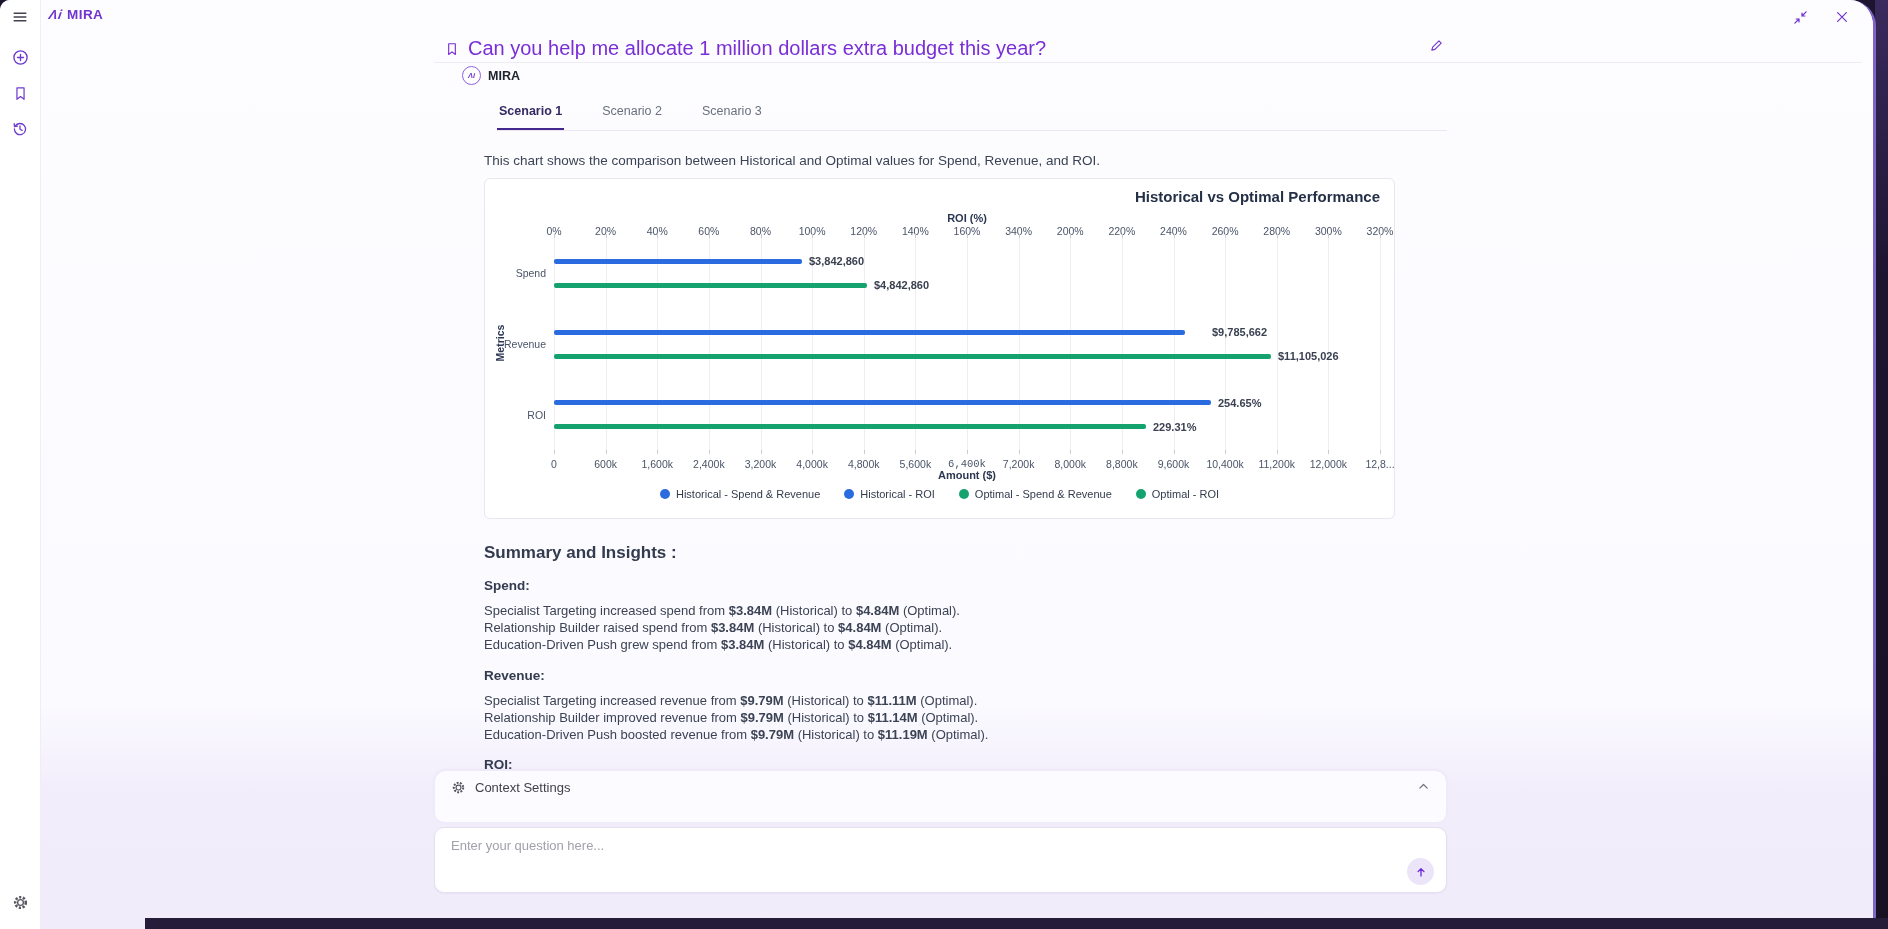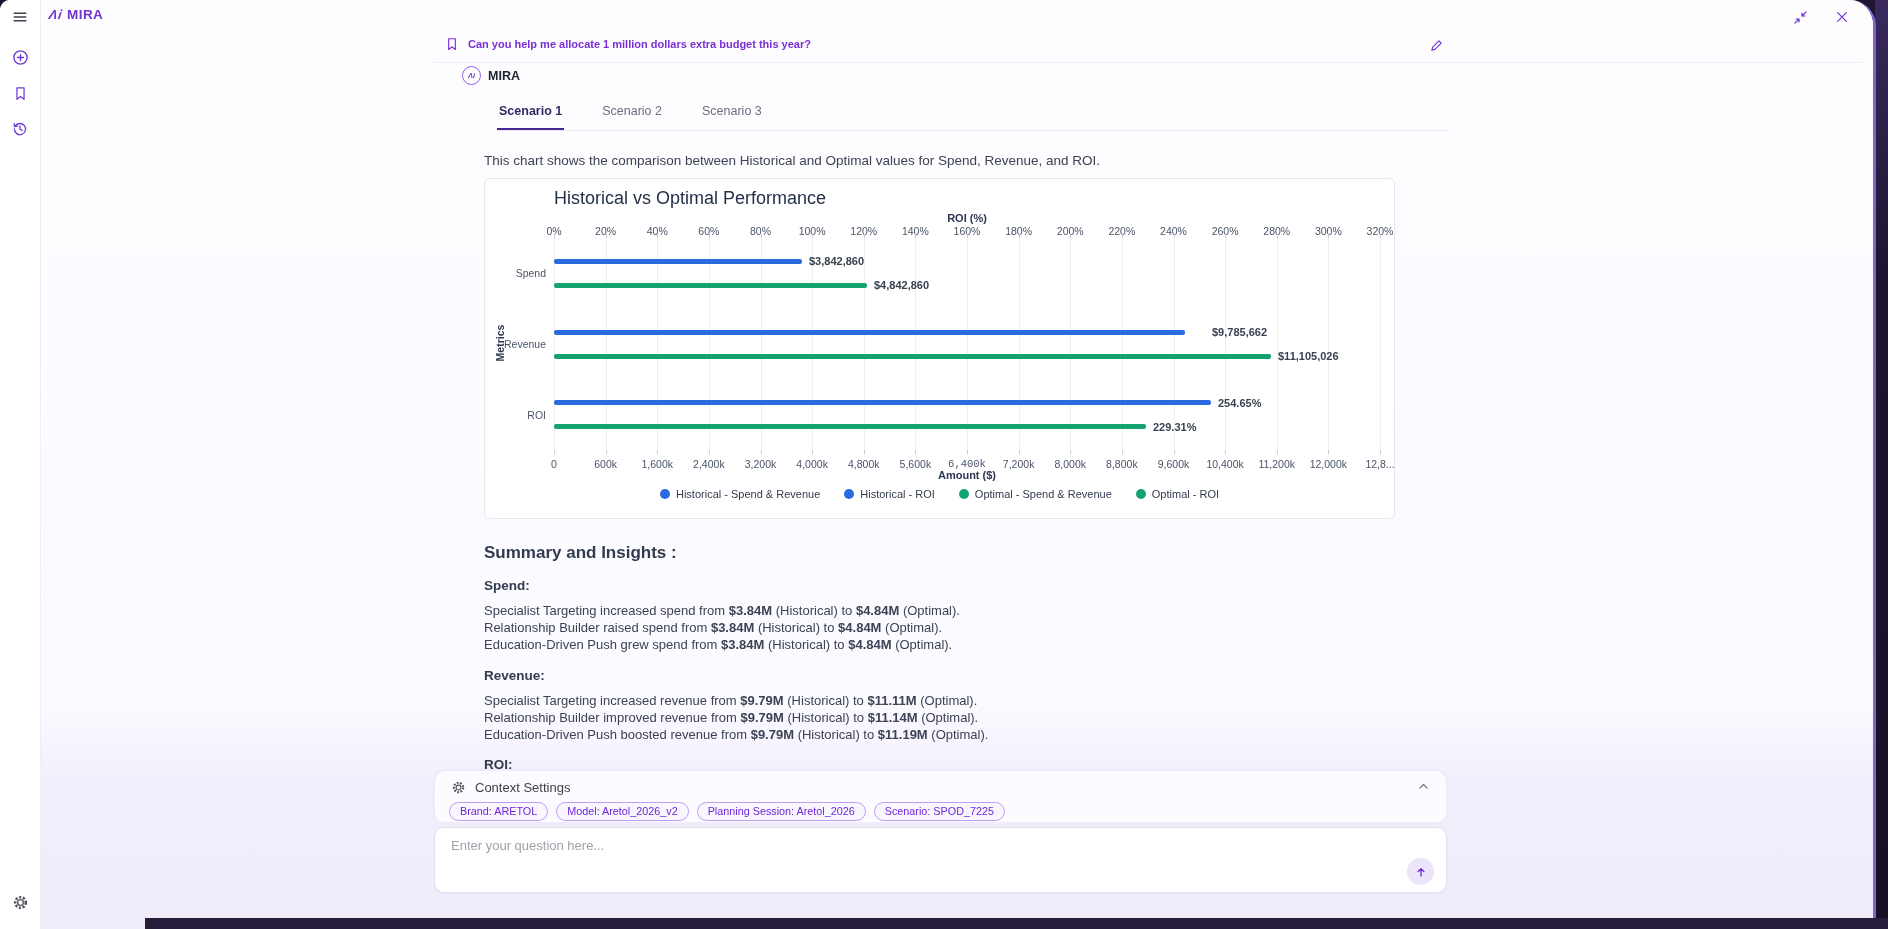--- a/index.html
+++ b/index.html
@@ -23,37 +23,37 @@
   
   .main { position:absolute; left:41px; top:0; right:0; bottom:0; z-index:2;
           background:linear-gradient(180deg,#fdfdff 0%,#fbfaff 76%,#f2edfb 85%,#f1ecfa 100%); }
 
   .logo { position:absolute; left:8px; top:7px; display:flex; align-items:center; gap:5px; color:#7135cf; font-weight:bold; font-size:13.5px; letter-spacing:.4px; }
   .logo-glyph { font-style:italic; font-weight:800; font-size:13px; transform:skewX(-8deg); }
   .win-actions { position:absolute; right:22px; top:8px; display:flex; gap:24px; align-items:center; }
   .win-actions button { background:none; border:none; cursor:pointer; width:18px; height:18px; display:flex; align-items:center; justify-content:center; }
 
   .question-row { position:absolute; left:404px; top:37px; display:flex; align-items:center; gap:9px; }
-  .question-text { font-size:11px; color:#7a2fd6; font-weight:700; }
+  .question-text { font-size:20px; color:#7a2fd6; font-weight:400; }
   .edit-btn { position:absolute; left:1388px; top:38px; background:none; border:none; cursor:pointer; }
   .q-divider { position:absolute; left:393px; top:62px; width:1428px; height:1px; background:#ececf2; }
 
   .assistant-row { position:absolute; left:421px; top:66px; display:flex; align-items:center; gap:7px; }
   .avatar { width:19px; height:19px; border-radius:50%; border:1.4px solid #9061e8; color:#7135cf; font-size:7.5px; font-weight:800; font-style:italic; display:flex; align-items:center; justify-content:center; background:#fff; }
   .assistant-name { font-size:12.5px; font-weight:bold; color:#20242e; }
 
   .tabs { position:absolute; left:456px; top:95px; width:950px; display:flex; gap:36px; border-bottom:1px solid #e9e7f1; }
   .tab { background:none; border:none; cursor:pointer; font-family:inherit; font-size:12.5px; padding:9px 2px 10px 2px; color:#69707f; border-bottom:2px solid transparent; }
   .tab.active { color:#352a63; font-weight:bold; border-bottom-color:#43278e; }
 
   .desc { position:absolute; left:443px; top:153px; font-size:13.5px; color:#3b4354; }
 
   
   .chart-card { position:absolute; left:443px; top:178px; width:911px; height:341px; background:#fff; border:1px solid #e7e7ee; border-radius:6px; }
-  .chart-title { position:absolute; left:69px; top:9px; width:826px; text-align:left; font-size:18px; font-weight:normal; color:#243047; }
+  .chart-title { position:absolute; left:69px; top:9px; width:826px; text-align:right; font-size:15px; font-weight:bold; color:#243047; }
   .axis-title { position:absolute; width:826px; left:69px; text-align:center; font-size:11px; font-weight:bold; color:#2c3752; }
   .axis-title.top { top:33px; }
   .axis-title.bottom { top:290px; }
   .tick-label { position:absolute; transform:translateX(-50%); font-size:10.5px; color:#4a5468; white-space:nowrap; }
   .tick-mark { position:absolute; width:1px; height:4px; background:#c6cbd4; }
   .plot { position:absolute; left:69px; top:59px; width:826px; height:212px; }
   .gridline { position:absolute; top:0; width:1px; height:212px; background:#eceef2; }
   .bar { position:absolute; height:5px; border-radius:2px; }
   .bar-label { position:absolute; font-size:11px; font-weight:bold; color:#3a4151; white-space:nowrap; }
   .cat-label { position:absolute; left:0; width:61px; text-align:right; font-size:10.5px; color:#4a5468; }
@@ -232,21 +232,21 @@
           <div class="tick-label" style="left: 378.75px; top: 279px;">4,800k</div>
           <div class="tick-mark" style="left: 378.75px; top: 271px;"></div>
           <div class="tick-label" style="left: 430.375px; top: 46px;">140%</div>
           <div class="tick-mark" style="left: 430.375px; top: 55px;"></div>
           <div class="tick-label" style="left: 430.375px; top: 279px;">5,600k</div>
           <div class="tick-mark" style="left: 430.375px; top: 271px;"></div>
           <div class="tick-label" style="left: 482px; top: 46px;">160%</div>
           <div class="tick-mark" style="left: 482px; top: 55px;"></div>
           <div class="tick-label" style="left: 482px; top: 279px; font-family: Liberation Mono, monospace;">6,400k</div>
           <div class="tick-mark" style="left: 482px; top: 271px;"></div>
-          <div class="tick-label" style="left: 533.625px; top: 46px;">180%</div>
+          <div class="tick-label" style="left: 533.625px; top: 46px;">340%</div>
           <div class="tick-mark" style="left: 533.625px; top: 55px;"></div>
           <div class="tick-label" style="left: 533.625px; top: 279px;">7,200k</div>
           <div class="tick-mark" style="left: 533.625px; top: 271px;"></div>
           <div class="tick-label" style="left: 585.25px; top: 46px;">200%</div>
           <div class="tick-mark" style="left: 585.25px; top: 55px;"></div>
           <div class="tick-label" style="left: 585.25px; top: 279px;">8,000k</div>
           <div class="tick-mark" style="left: 585.25px; top: 271px;"></div>
           <div class="tick-label" style="left: 636.875px; top: 46px;">220%</div>
           <div class="tick-mark" style="left: 636.875px; top: 55px;"></div>
           <div class="tick-label" style="left: 636.875px; top: 279px;">8,800k</div>
@@ -330,26 +330,20 @@
               <circle cx="8" cy="8" r="5" fill="none" stroke="#55525d" stroke-width="2.2" stroke-dasharray="2 1.5"></circle>
               <circle cx="8" cy="8" r="2.6" fill="none" stroke="#55525d" stroke-width="1.2"></circle>
             </svg>
           <span>Context Settings</span>
         </div>
         <button class="context-collapse">
           <svg width="13" height="13" viewBox="0 0 16 16">
               <path d="M3.5 10 8 5.5 12.5 10" fill="none" stroke="#6b7280" stroke-width="1.5" stroke-linecap="round" stroke-linejoin="round"></path>
             </svg>
         </button>
-        <div class="chips" id="chips">
-            <span class="chip">Brand: ARETOL</span>
-            <span class="chip">Model: Aretol_2026_v2</span>
-            <span class="chip">Planning Session: Aretol_2026</span>
-            <span class="chip">Scenario: SPOD_7225</span>
-          </div>
       </div>
 
       <div class="input-card">
         <div class="placeholder">Enter your question here...</div>
         <button class="send-btn">
           <svg width="14" height="14" viewBox="0 0 16 16">
               <path d="M8 12.5v-8M4.6 7.6 8 4.2l3.4 3.4" fill="none" stroke="#6d28d9" stroke-width="1.5" stroke-linecap="round" stroke-linejoin="round"></path>
             </svg>
         </button>
       </div>

